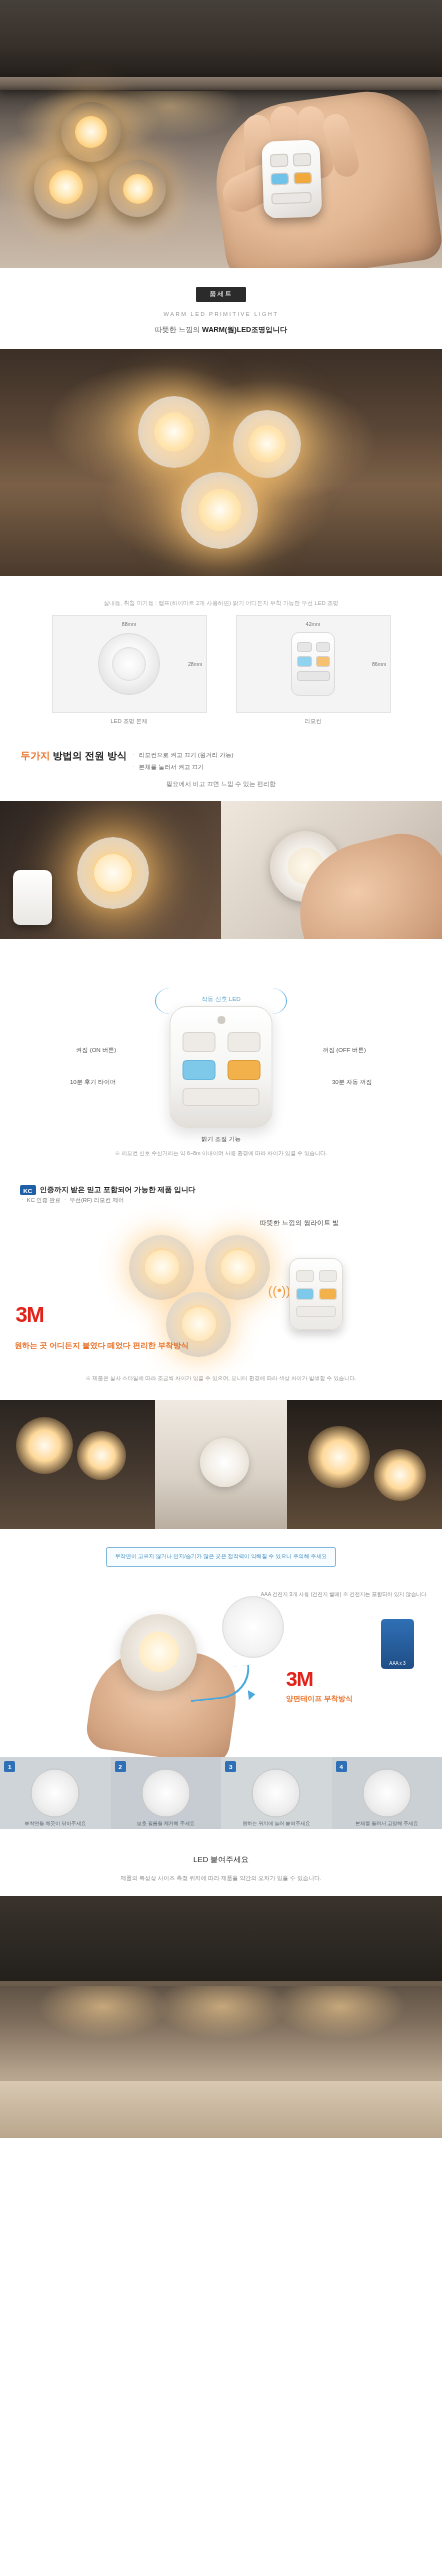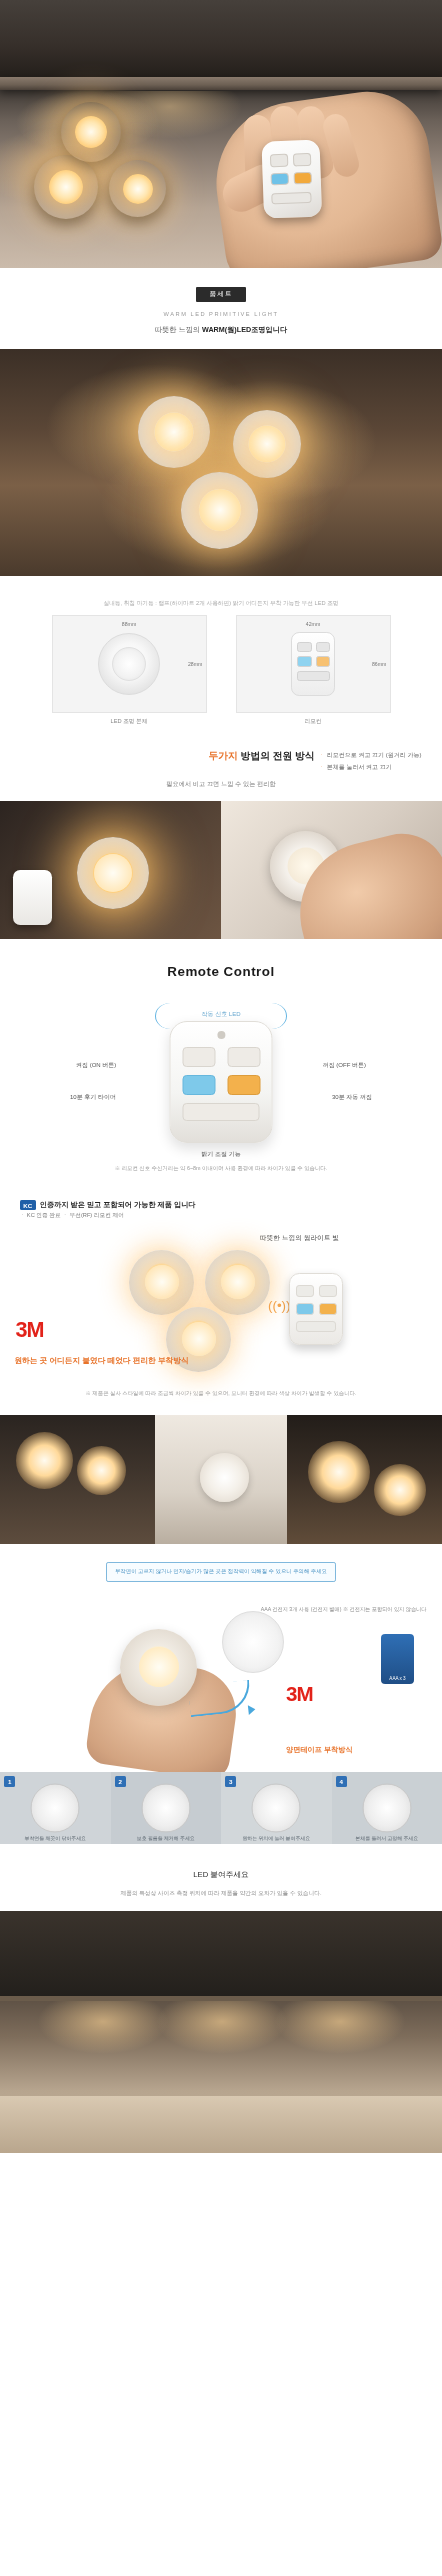--- a/index.html
+++ b/index.html
@@ -171,21 +171,21 @@
     position:absolute; display:block; background:#e6e6e6; border:0.5px solid #d2d2d2; border-radius:2.6px;
   }
   .dim-remote i:nth-child(1){ left:5.2px; top:8.2px; width:14.4px; height:10.3px; }
   .dim-remote i:nth-child(2){ left:24px; top:8.2px; width:14.4px; height:10.3px; }
   .dim-remote i:nth-child(3){ left:5.2px; top:23px; width:14.4px; height:10.3px; background:#8fd3f0; }
   .dim-remote i:nth-child(4){ left:24px; top:23px; width:14.4px; height:10.3px; background:#f7c172; }
   .dim-remote i:nth-child(5){ left:5.2px; top:38px; width:33px; height:9.3px; }
   .dim-caption { font-size:5.7px; color:#888; margin-top:4.1px; }
 
   
-  .twoway { display:flex; justify-content:flex-end; align-items:flex-start; gap:4px; padding:14.4px 20.6px 7.2px; }
+  .twoway { display:flex; justify-content:flex-start; align-items:flex-start; gap:4px; padding:14.4px 20.6px 7.2px; }
   .twoway-title { font-size:9.8px; font-weight:bold; color:#1f1f1f; white-space:nowrap; }
   .twoway-title .accent { color:#e8732a; }
   .twoway-list { font-size:6px; color:#666; line-height:1.9; }
   .twoway-list div::before { content:"ㆍ"; color:#e8732a; margin-right:2.1px; }
   .twoway-note { text-align:center; font-size:6.2px; color:#777; padding-bottom:11.3px; }
 
   
   .photostrip { display:flex; width:442px; height:138px; }
   .ps-half { position:relative; width:221px; overflow:hidden; }
   .ps-left {
@@ -350,21 +350,21 @@
   .install-arrow::after{
     content:""; position:absolute; right:-5.2px; bottom:-6.2px;
     border-left:7.2px solid #4aa8dd; border-top:5.2px solid transparent; border-bottom:5.2px solid transparent;
   }
   .install-hand {
     position:absolute; left:91px; top:77px; width:144px; height:108px;
     background: radial-gradient(ellipse at 45% 40%, #f2cdad, #d2a380 70%, #b8886a 100%);
     border-radius:67px 46px 20.6px 20.6px; transform:rotate(8deg); z-index:-1;
   }
   .install-3m { position:absolute; left:286px; top:95px; font-size:20.6px; font-weight:bold; color:#e2231a; letter-spacing:-1px; }
-  .install-3m-txt { position:absolute; left:286px; top:122px; font-size:7.2px; color:#e8732a; font-weight:bold;margin-top:36px; }
+  .install-3m-txt { position:absolute; left:286px; top:122px; font-size:7.2px; color:#e8732a; font-weight:bold; }
   .install-sidenote { position:absolute; right:15.5px; top:18.5px; font-size:5.2px; color:#8a8a8a; line-height:1.7; text-align:left; }
   .battery {
     position:absolute; right:28px; top:47px; width:33px; height:50px; border-radius:4.1px;
     background: linear-gradient(180deg,#2f6fb5,#1f4e86); color:#fff; font-size:4.6px;
     display:flex; align-items:flex-end; justify-content:center; padding-bottom:3.1px;
   }
 
   
   .steps { display:flex; width:442px; }
   .step { position:relative; width:111px; height:72px; background:#cfd4d8; overflow:hidden; }
@@ -519,21 +519,20 @@
       <div class="glowpuck"></div>
       <div class="ps-remote"></div>
     </div>
     <div class="ps-half ps-right">
       <div class="dimpuck"></div>
       <div class="ps-hand"></div>
     </div>
   </section>
 
   <section class="rc">
-    <div class="rc-title">Remote Control</div>
     <div class="rc-stage">
       <span class="rc-wave left"></span>
       <span class="rc-wave right"></span>
 
       <div class="rc-callout c5">작동 신호 LED</div>
 
       <div class="rc-body">
         <span class="rc-led"></span>
         <span class="rc-btn k1"></span>
         <span class="rc-btn k2"></span>

